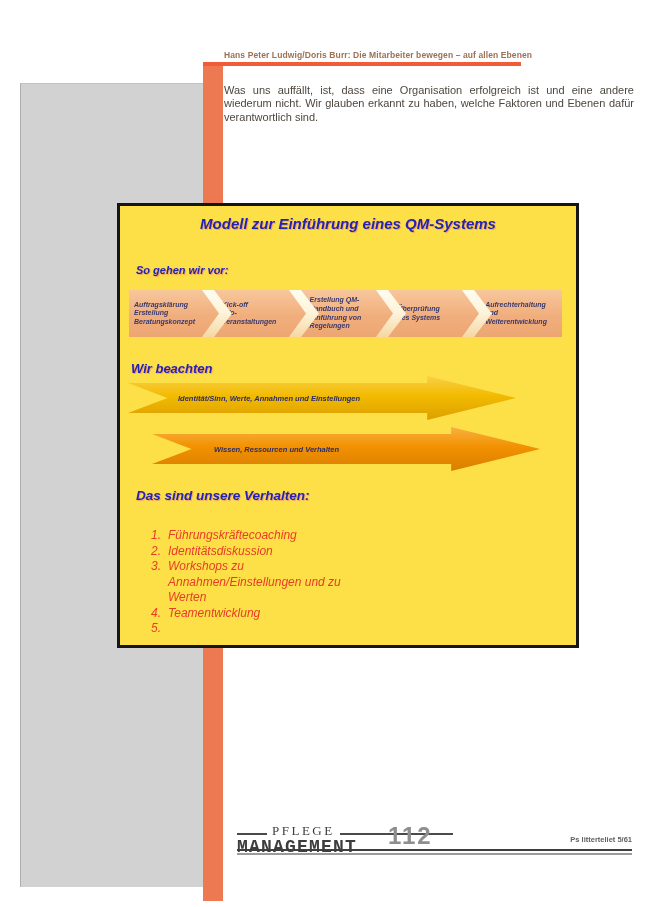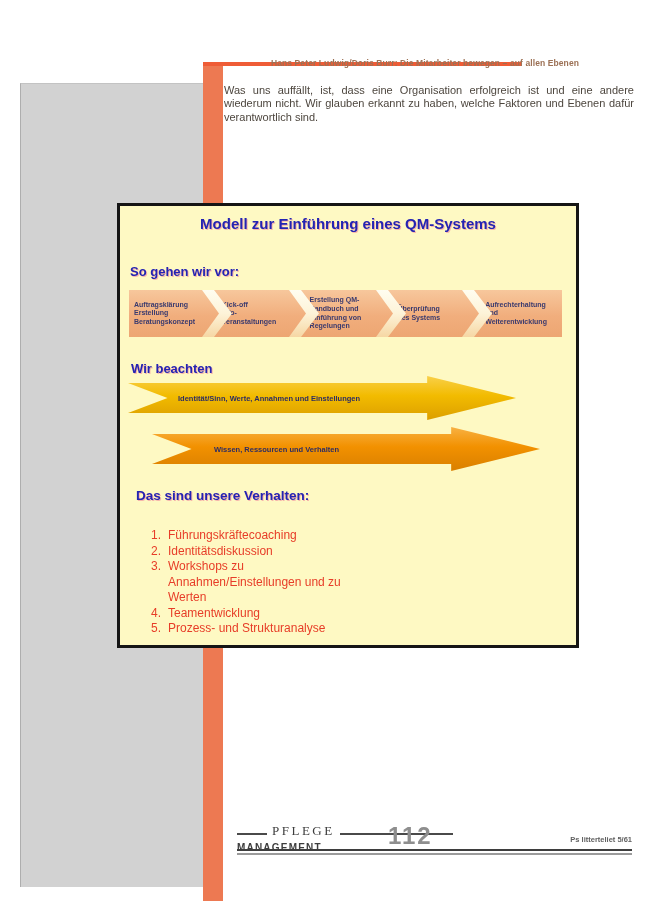--- a/index.html
+++ b/index.html
@@ -8,34 +8,34 @@
     font-family:"Liberation Sans",sans-serif;overflow:hidden;
   }
   .abs{position:absolute;}
 
   
   .gray-panel{left:20px;top:83px;width:183px;height:803px;background:#d2d2d2;
     border-left:1px solid #aeaeae;border-top:1px solid #c3c3c3;}
   .accent-stripe{left:203px;top:62px;width:20px;height:839px;background:#ed7952;}
   .header-rule{left:203px;top:62px;width:318px;height:4px;background:#ef5c36;}
 
-  .running-header{left:224px;top:58px;width:402px;font-size:8.5px;font-weight:600;
-    color:#9c7155;letter-spacing:.1px;text-align:center;}
+  .running-header{left:224px;top:50px;width:402px;font-size:8.5px;font-weight:600;
+    color:#9c7155;letter-spacing:.1px;}
 
   .intro{left:224px;top:84px;width:410px;color:#4d463e;}
   .intro p{margin:0 0 5px 0;font-size:11px;line-height:13.4px;text-align:justify;}
 
   
-  .diagram-box{left:117px;top:203px;width:456px;height:439px;background:#fef9c3;
-    border:3px solid #151515;}
+  .diagram-box{left:117px;top:203px;width:456px;height:439px;background:#fde047;
+    border:3px solid #151515;font-style:italic;}
   .blue-h{color:#2424b2;font-weight:bold;
     text-shadow:1px 1px 0 rgba(233,70,135,.38);}
   .box-title{position:absolute;left:0;top:9px;width:100%;text-align:center;
     font-size:15px;}
-  .h-approach{left:10px;top:58px;font-size:13px;}
+  .h-approach{left:16px;top:58px;font-size:11px;}
   .h-attention{left:11px;top:155px;font-size:13px;}
   .h-methods{left:16px;top:282px;font-size:13.5px;}
 
   
   .chevron-bar{left:9px;top:84px;width:433px;height:47px;
     background:linear-gradient(180deg,#f7c79c 0%,#f1ae7d 55%,#eda672 100%);
     display:flex;}
   .chev-step{flex:1;display:flex;align-items:center;padding-left:11px;box-sizing:border-box;}
   .chev-step:first-child{padding-left:5px;}
   .chev-label{font-size:7px;line-height:8.6px;font-weight:600;color:#3a3a6e;
@@ -57,22 +57,22 @@
   .m-item{display:flex;}
   .m-num{width:17px;flex-shrink:0;}
   .m-text{white-space:pre-line;}
 
   
   .pm-logo{left:237px;top:821px;width:216px;height:32px;}
   .pm-line{position:absolute;left:0;top:12px;width:216px;height:1.5px;background:#4a4a4a;}
   .pm-top{position:relative;display:inline-block;margin-left:30px;padding:0 5px;
     background:#ffffff;font-family:"Liberation Serif",serif;font-weight:normal;
     font-size:13px;letter-spacing:2.5px;color:#3d3d3d;line-height:14px;}
-  .pm-bottom{display:block;font-size:10px;font-weight:bold;letter-spacing:1.2px;
-    color:#3d3d3d;line-height:15px;margin-top:1px;}
+  .pm-bottom{display:block;font-size:18px;font-weight:bold;letter-spacing:1.2px;
+    color:#3d3d3d;line-height:15px;margin-top:1px;font-family:Liberation Mono, monospace;}
   .page-num{left:388px;top:822px;font-size:24px;font-weight:bold;color:#8e8e8e;
     letter-spacing:2px;}
   .issue{left:528px;top:835px;width:104px;text-align:right;font-size:7.5px;
     font-weight:bold;color:#5f5f5f;}
   .footer-rule{left:237px;top:849px;width:395px;height:2px;
     border-top:2px solid #3e3e3e;border-bottom:2px solid #9b9b9b;}
 
   .svg-defs{position:absolute;width:0;height:0;}
 </style>
 </head>
@@ -187,21 +187,20 @@
       <span class="m-text">Workshops zu
 Annahmen/Einstellungen und zu
 Werten</span>
     </div>
     <div class="m-item">
       <span class="m-num">4.</span>
       <span class="m-text">Teamentwicklung</span>
     </div>
     <div class="m-item">
       <span class="m-num">5.</span>
-      <span class="m-text">Prozess- und Strukturanalyse</span>
     </div>
   </div>
 </div>
 
 <div class="abs pm-logo">
   <div class="pm-line"></div>
   <span class="pm-top">PFLEGE</span>
   <span class="pm-bottom">MANAGEMENT</span>
 </div>
 

